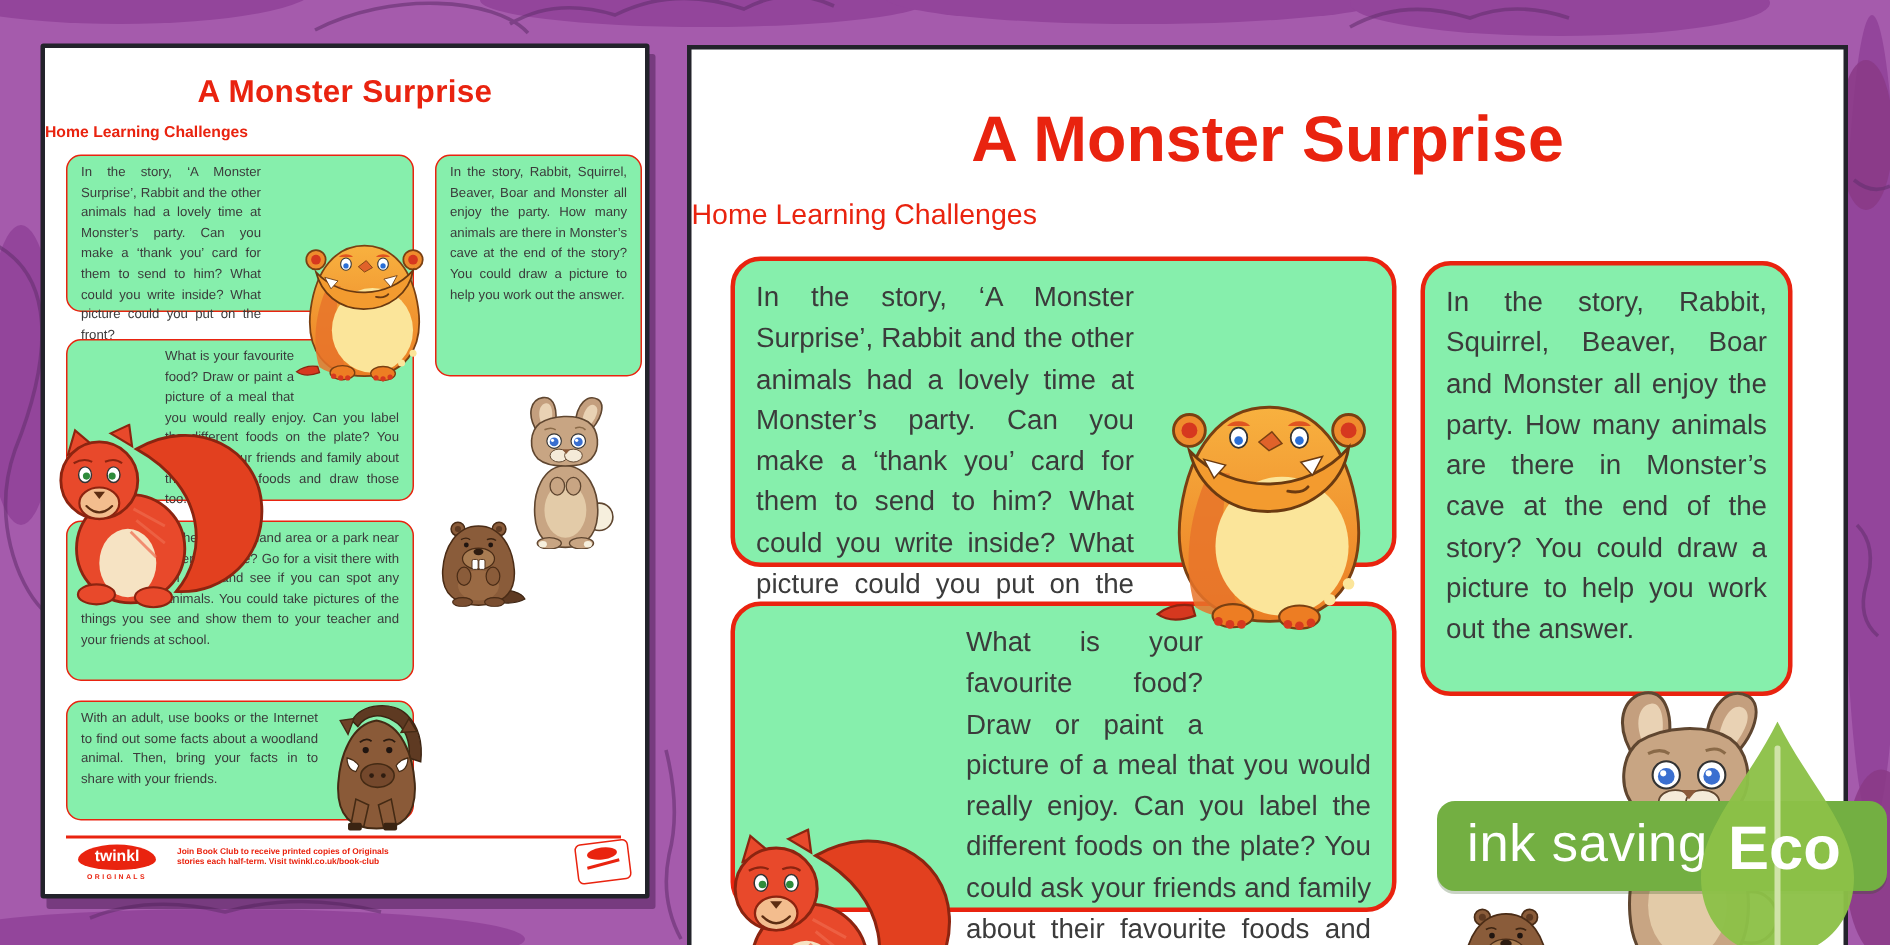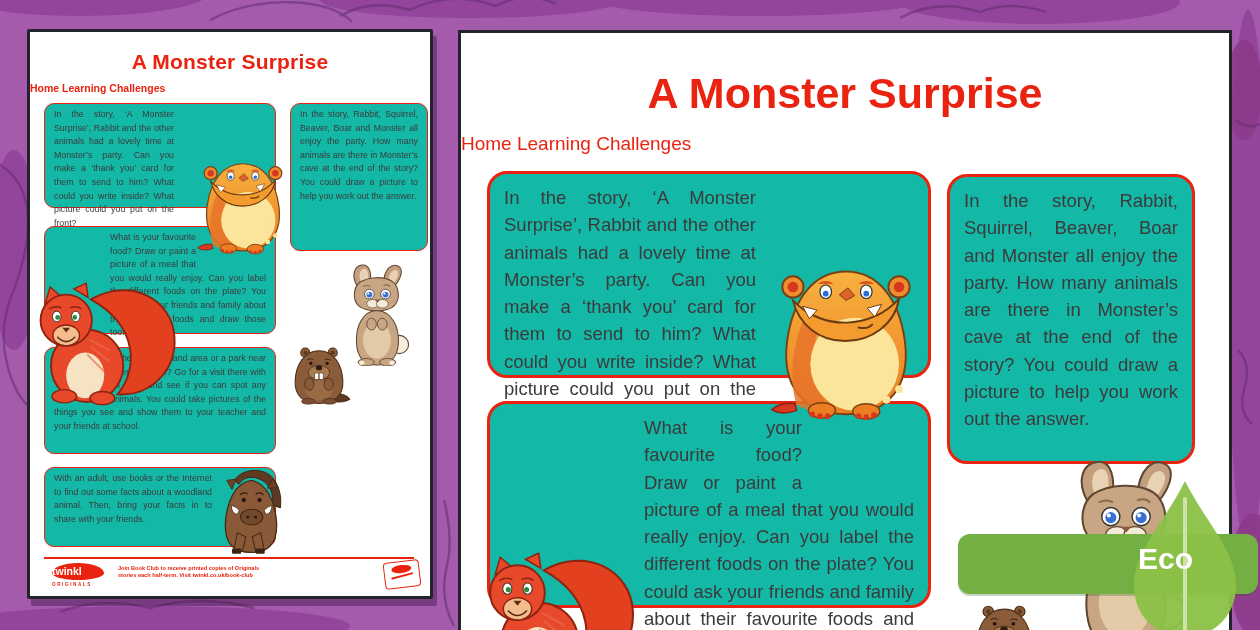--- a/index.html
+++ b/index.html
@@ -14,21 +14,21 @@
   .page-left{left:27px;top:29px;width:400px;height:564px;border-radius:2px;
     box-shadow:4px 7px 0 rgba(73,28,82,.5);}
   .page-right{left:458px;top:30px;width:768px;height:600px;border-bottom:none;}
   .doc-title{position:absolute;width:100%;text-align:center;color:#e9230f;font-weight:bold;margin:0;}
   .doc-sub{position:absolute;width:100%;color:#e9230f;font-weight:bold;margin:0;}
   .page-left .doc-title{top:18px;font-size:21px;letter-spacing:.2px;}
   .page-left .doc-sub{top:50px;font-size:10.5px;}
   .page-right .doc-title{top:36px;font-size:43px;}
   .page-right .doc-sub{top:100px;font-size:19px;font-weight:normal;}
   
-  .box{position:absolute;border:2px solid #e9230f;background:#14b8a6;z-index:1;color:#3b3b3b;}
+  .box{position:absolute;border:2px solid #e9230f;background:#86efac;z-index:1;color:#3b3b3b;}
   .box p{margin:0;text-align:justify;}
   .fl{float:left;}
   .fr{float:right;}
   .page-left .box{border-radius:10px;border-width:1.8px;padding:4px 9px;font-size:8.8px;line-height:13.6px;}
   .page-right .box{border-radius:20px;border-width:3px;padding:10px 14px;font-size:18.5px;line-height:27.3px;}
   
   .sA{left:14px;top:71px;width:212px;height:95px;}
   .sB{left:14px;top:194px;width:212px;height:98px;}
   .sC{left:14px;top:315px;width:212px;height:97px;}
   .sD{left:14px;top:435px;width:212px;height:70px;}
@@ -52,34 +52,34 @@
   .pl-squirrel{left:2px;top:250px;width:152px;height:124px;}
   .pl-rabbit{left:310px;top:232px;width:76px;height:102px;}
   .pl-beaver{left:256px;top:300px;width:66px;height:84px;}
   .pl-boar{left:185px;top:431px;width:72px;height:95px;}
   .pr-monster{left:302px;top:225px;width:166px;height:164px;}
   .pr-squirrel{left:20px;top:519px;width:162px;height:132px;}
   .pr-rabbit{left:595px;top:427px;width:142px;height:192px;}
   .pr-beaver{left:505px;top:568px;width:76px;height:70px;}
   
   .foot-rule{position:absolute;left:14px;top:525px;width:370px;height:2px;background:#e9230f;}
-  .tw-logo{position:absolute;left:22px;top:531px;width:52px;text-align:left;}
+  .tw-logo{position:absolute;left:22px;top:531px;width:52px;text-align:center;}
   .tw-logo .blob{background:#e9230f;border-radius:50% 50% 50% 50%/60% 60% 40% 40%;height:17px;color:#fff;font-weight:bold;font-size:10.5px;line-height:17px;}
   .tw-logo .orig{color:#e9230f;font-size:4.6px;font-weight:bold;letter-spacing:1.6px;margin-top:2px;}
   .foot-note{position:absolute;left:88px;top:533px;width:160px;color:#e9230f;font-size:5.6px;line-height:7.2px;font-weight:bold;}
   .stamp{position:absolute;left:354px;top:529px;width:34px;height:25px;border:1.6px solid #e9230f;border-radius:4px;transform:rotate(-7deg);}
   .stamp .s1{margin:3px auto 0;width:20px;height:8px;background:#e9230f;border-radius:50%;}
   .stamp .s2{margin:2px auto 0;width:22px;height:1.6px;background:#e9230f;transform:rotate(-8deg);}
   
   .eco-wrap{position:absolute;left:958px;top:458px;width:300px;height:174px;z-index:30;}
   .eco-band{position:absolute;left:0;top:76px;width:300px;height:60px;background:#73af42;border-radius:12px;
     box-shadow:0 2px 0 rgba(40,80,20,.25);}
   .eco-band-label{position:absolute;left:20px;top:76px;height:60px;line-height:58px;color:#ffffff;font-size:35px;letter-spacing:.5px;}
   .eco-leaf{position:absolute;left:176px;top:23px;width:102px;height:156px;}
-  .eco-text{position:absolute;left:180px;top:84px;color:#ffffff;font-size:30px;font-weight:bold;}
+  .eco-text{position:absolute;left:194px;top:84px;color:#ffffff;font-size:41px;font-weight:bold;}
 </style>
 </head>
 <body>
 
 <svg width="0" height="0" style="position:absolute" aria-hidden="true">
   <defs>
     <linearGradient id="mgrad" x1="0" y1="0" x2="0" y2="1">
       <stop offset="0" stop-color="#f8b13f"></stop>
         <stop offset="1" stop-color="#ea7d24"></stop>
     </linearGradient>
@@ -311,17 +311,18 @@
   <svg class="art pr-rabbit" viewBox="0 0 140 190">
       <use href="#sym-rabbit"></use>
     </svg>
   <svg class="art pr-beaver" viewBox="0 0 130 120">
       <use href="#sym-beaver"></use>
     </svg>
 </section>
 
 <div class="eco-wrap">
   <div class="eco-band"></div>
+  <div class="eco-band-label">ink saving</div>
   <svg class="eco-leaf" viewBox="0 0 102 156">
       <use href="#sym-leaf"></use>
     </svg>
   <div class="eco-text">Eco</div>
 </div>
 
 </body></html>

